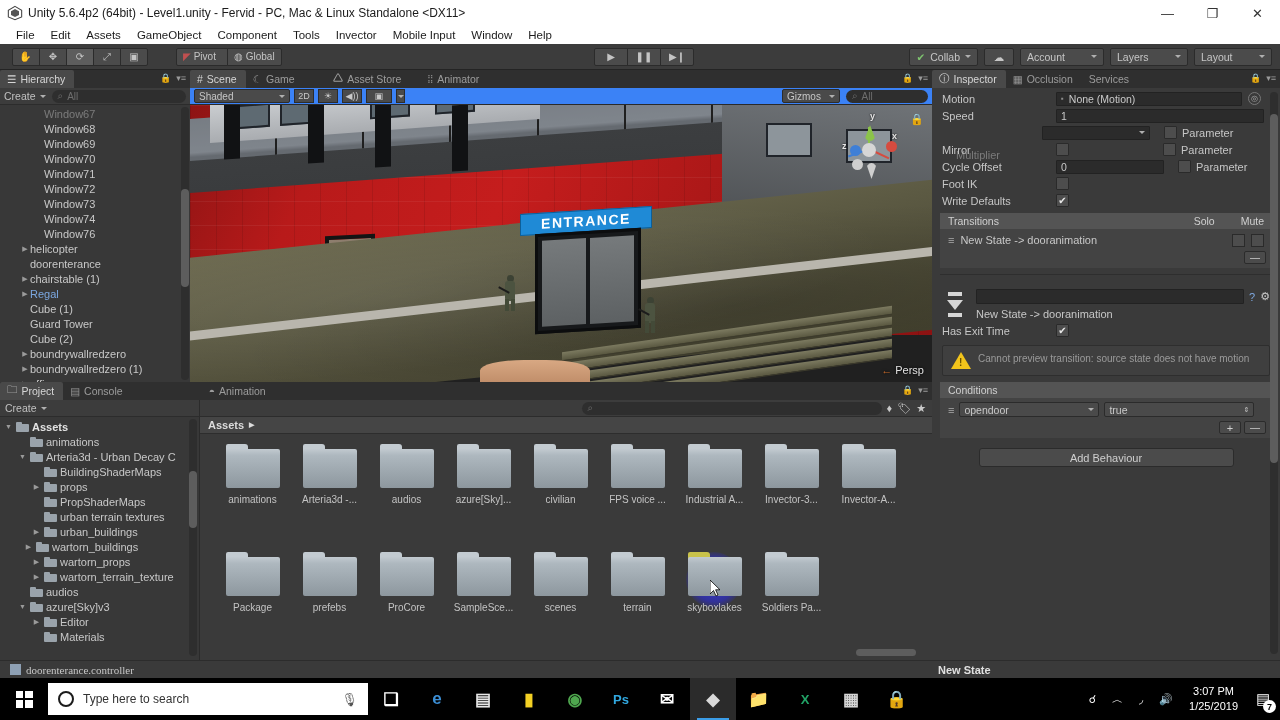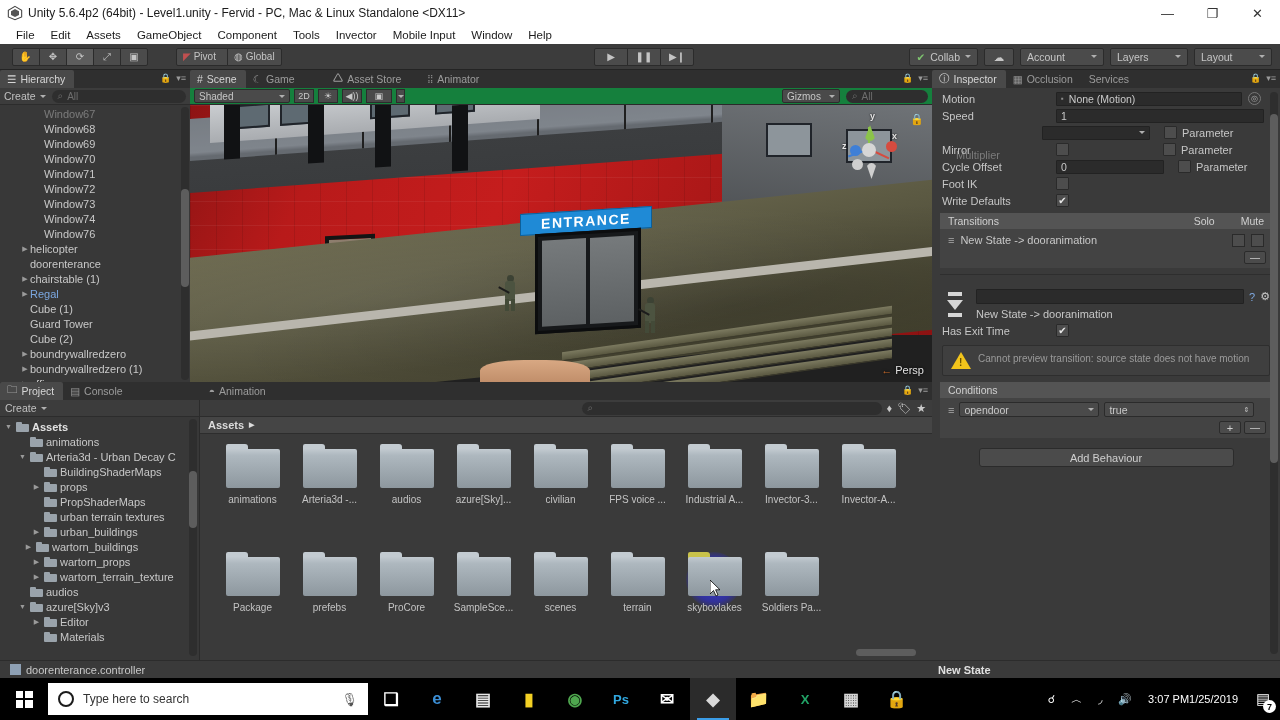--- a/index.html
+++ b/index.html
@@ -105,21 +105,21 @@
   .hrow.sel { color: #7ba7e0; }
   .vscroll {
     position: absolute; right: 1px; top: 2px; width: 8px; bottom: 2px; background: #2e2e2e; border-radius: 4px;
   }
   .vthumb { position: absolute; left: 0; width: 8px; background: #5d5d5d; border-radius: 4px; }
 
   
   #sceneview { left: 190px; top: 26px; width: 742px; height: 312px; }
   #sceneview .tabrow { width: 742px; }
   .scenebar {
-    height: 17px; background: #15803d; display: flex; align-items: center; gap: 4px;
+    height: 17px; background: #3b82f6; display: flex; align-items: center; gap: 4px;
     padding: 0 4px; border-bottom: 1px solid #2a2a2a; position: relative;
   }
   .sbdrop {
     height: 14px; background: #4a4a4a; border: 1px solid #2c2c2c; border-radius: 2px;
     display: flex; align-items: center; padding: 0 4px; gap: 6px; font-size: 10px; color: #c6c6c6;
   }
   .sbtog {
     height: 14px; min-width: 20px; background: #4a4a4a; border: 1px solid #2c2c2c;
     display: flex; align-items: center; justify-content: center; font-size: 9px; color: #c8c8c8;
   }
@@ -276,21 +276,21 @@
   .gitem { width: 77px; display: flex; flex-direction: column; align-items: center; gap: 6px; margin-bottom: 12px; position: relative; }
   .bigfolder { width: 54px; height: 44px; position: relative; }
   .bigfolder .tabf { position: absolute; left: 0; top: 0; width: 22px; height: 7px; background: #c3cbd1; border-radius: 2px 3px 0 0; }
   .bigfolder .bodyf { position: absolute; left: 0; top: 5px; width: 54px; height: 39px; background: linear-gradient(180deg, #c2cad0 0%, #aeb8bf 16%, #8d979e 100%); border-radius: 2px; }
   .gname { font-size: 10px; color: #c3c3c3; white-space: nowrap; }
   .cursor { position: absolute; width: 12px; height: 18px; }
   .glowsel { position: absolute; width: 56px; height: 56px; border-radius: 50%; background: radial-gradient(circle, rgba(58,58,255,0.85) 0%, rgba(42,42,230,0.55) 55%, rgba(30,30,200,0) 75%); }
   .projstatus {
     position: absolute; bottom: 0; left: 0; width: 932px; height: 18px; background: #3a3a3a;
     border-top: 1px solid #2c2c2c; display: flex; align-items: center; gap: 5px; padding-left: 10px;
-    font-size: 11px; color: #c8c8c8;
+    font-size: 11px; color: #c8c8c8; font-family: Liberation Serif, serif;
   }
   .ctrlicon { width: 11px; height: 11px; background: #8ea0b4; position: relative; }
   .hscroll { position: absolute; right: 16px; bottom: 22px; width: 60px; height: 7px; background: #5d5d5d; border-radius: 4px; }
 
   
   .taskbar {
     position: absolute; bottom: 0; left: 0; width: 1280px; height: 42px;
     background: #000000; display: flex; align-items: center;
   }
   .startbtn { width: 48px; height: 42px; display: flex; align-items: center; justify-content: center; }
@@ -300,21 +300,21 @@
     width: 320px; height: 32px; background: #ffffff; display: flex; align-items: center;
     gap: 9px; padding: 0 10px; color: #333; font-size: 12px;
   }
   .circ { width: 16px; height: 16px; border: 2px solid #1b1b1b; border-radius: 50%; flex-shrink: 0; }
   .tbicons { display: flex; align-items: center; height: 42px; }
   .tbicon { width: 46px; height: 42px; display: flex; align-items: center; justify-content: center; position: relative; }
   .tbicon.active { background: #2b2b2b; }
   .tbicon.active::after { content:""; position: absolute; bottom: 0; left: 7px; width: 32px; height: 2px; background: #3b9de8; }
   .tray { position: absolute; right: 0; display: flex; align-items: center; height: 42px; gap: 0; }
   .trayitem { padding: 0 8px; color: #fff; font-size: 11px; display: flex; align-items: center; justify-content: center; height: 42px; }
-  .clock { display: flex; flex-direction: row; align-items: center; justify-content: center; color: #fff; font-size: 11px; line-height: 15px; padding: 0 8px; }
+  .clock { display: flex; flex-direction: column; align-items: center; justify-content: center; color: #fff; font-size: 11px; line-height: 15px; padding: 0 8px; }
   .notif { width: 34px; height: 42px; display: flex; align-items: center; justify-content: center; position: relative; }
   .badge { position: absolute; right: 4px; bottom: 7px; width: 13px; height: 13px; background: #ffffff; color: #000; border-radius: 50%; font-size: 9px; display: flex; align-items: center; justify-content: center; font-weight: bold; }
 </style>
 </head>
 <body>
 
 <div class="app">
 
   <div class="titlebar">
     <svg class="unity-logo" viewBox="0 0 24 24">

